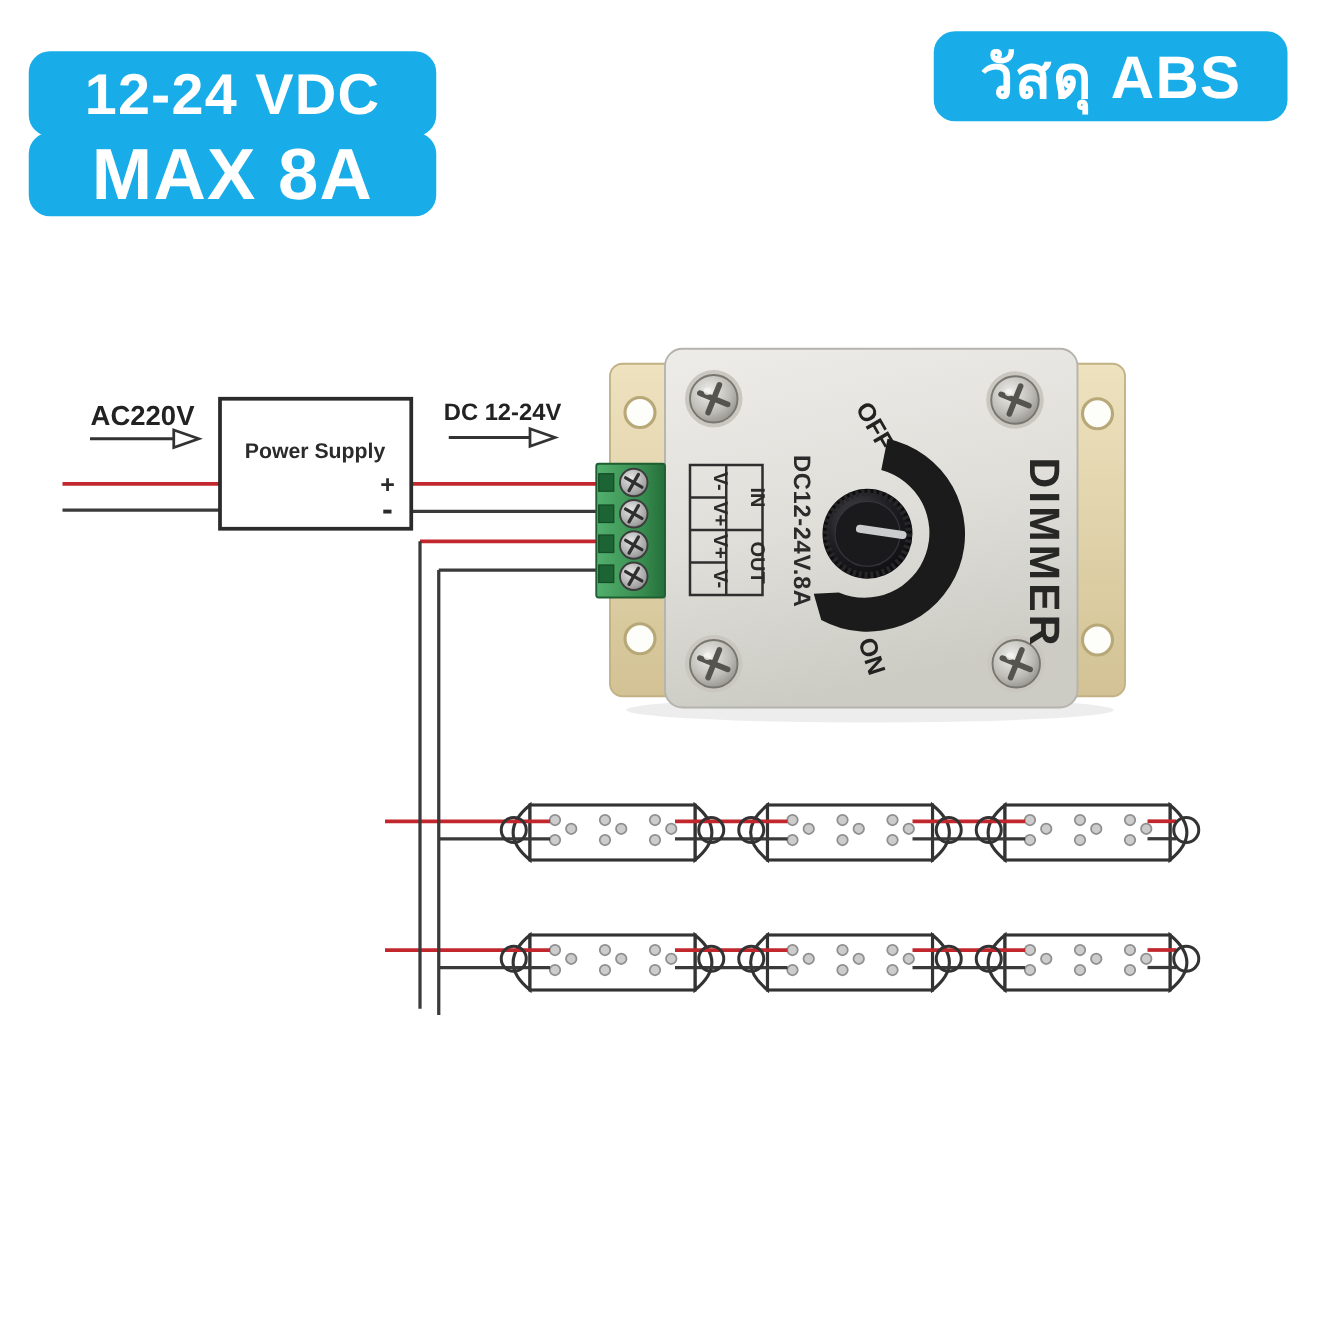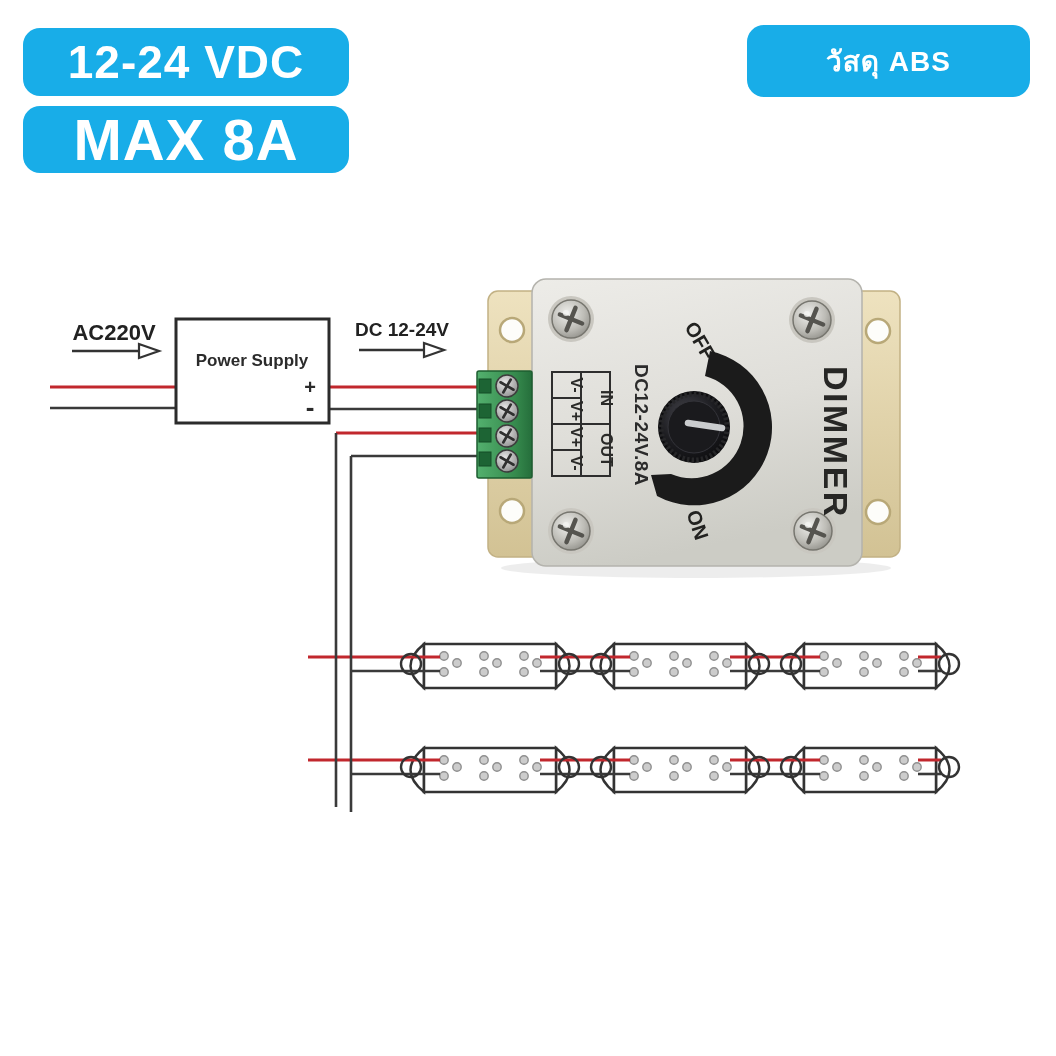--- a/index.html
+++ b/index.html
@@ -6,23 +6,23 @@
   #stage{
     position:relative;width:1056px;height:1056px;background:#ffffff;overflow:hidden;
     font-family:"Liberation Sans","DejaVu Sans",sans-serif;
   }
   .badge{
     position:absolute;background:#18ade8;color:#ffffff;font-weight:bold;
     display:flex;align-items:center;justify-content:center;
     border-radius:17px;letter-spacing:1px;
     font-family:"Liberation Sans","DejaVu Sans",sans-serif;
   }
-  .badge-voltage{left:23px;top:28px;width:326px;height:68px;font-size:46px;}
+  .badge-voltage{left:23px;top:41px;width:326px;height:68px;font-size:46px;}
   .badge-current{left:23px;top:106px;width:326px;height:67px;font-size:58px;}
-  .badge-material{left:747px;top:25px;width:283px;height:72px;font-size:28px;}
+  .badge-material{left:747px;top:25px;width:283px;height:72px;font-size:48px;}
   svg text{font-family:"Liberation Sans","DejaVu Sans",sans-serif;}
 </style>
 </head>
 <body>
 
 <div id="stage">
 
   <div class="badge badge-voltage">12-24 VDC</div>
   <div class="badge badge-current">MAX 8A</div>
   <div class="badge badge-material">วัสดุ ABS</div>

